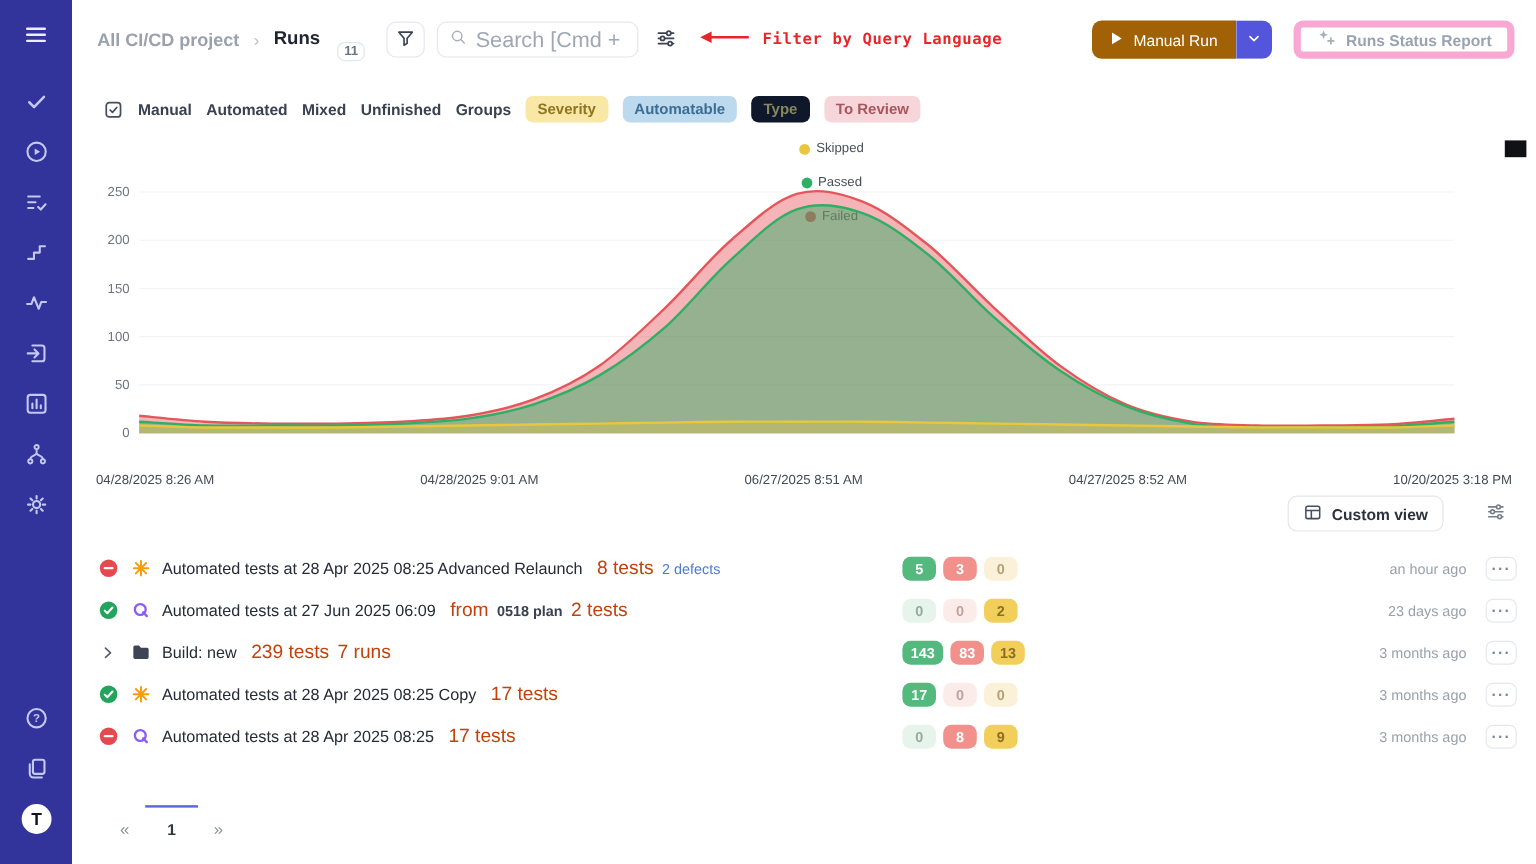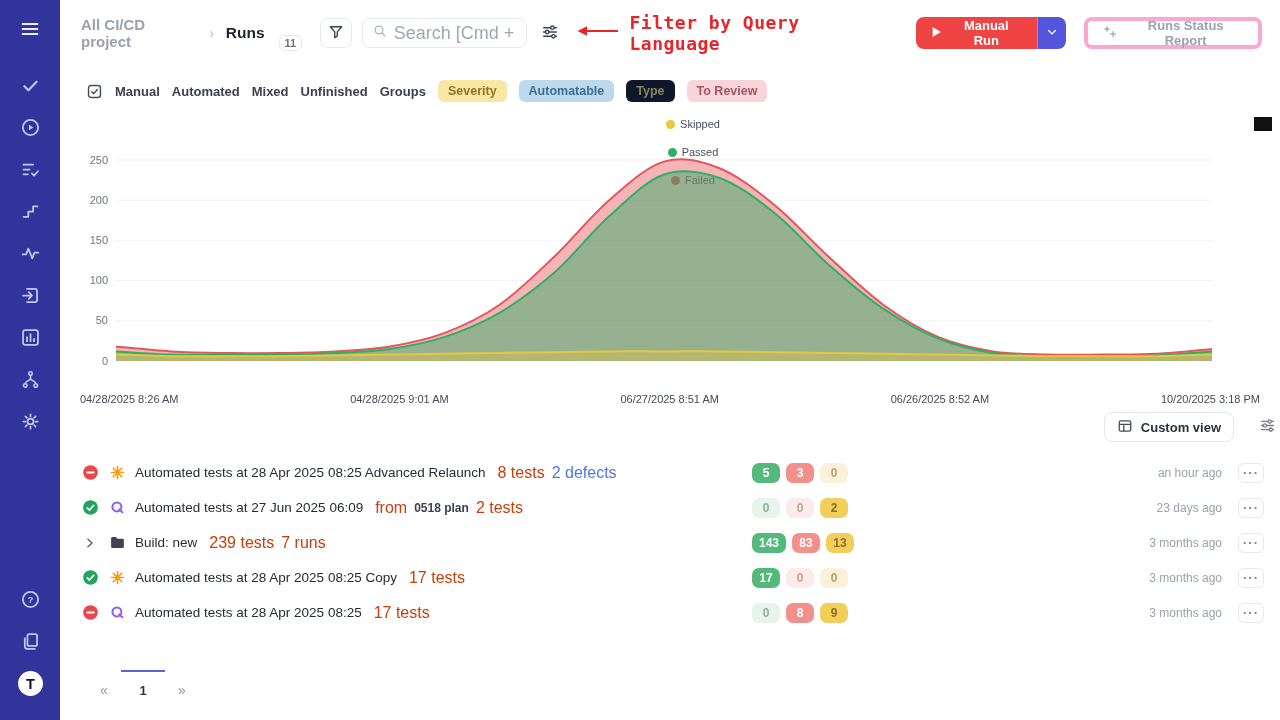--- a/index.html
+++ b/index.html
@@ -28,29 +28,29 @@
   .icon-btn { width:32px; height:30px; border:1px solid #e5e8ef; border-radius:8px; background:#fff;
     display:flex; align-items:center; justify-content:center; cursor:pointer; }
   .search-box { width:168px; height:30px; border:1px solid #e5e8ef; border-radius:8px;
     display:flex; align-items:center; padding:0 10px; gap:7px; background:#fff; }
   .search-box input { border:none; outline:none; font-size:18px; color:#ef4444; width:100%;
     font-family:"Liberation Sans",sans-serif; background:transparent; }
   .search-box input::placeholder { color:#a0a7b4; }
   .ql-btn { width:26px; height:30px; display:flex; align-items:center; justify-content:center;
     cursor:pointer; background:transparent; border:none; }
   .annotation { display:flex; align-items:center; gap:9px; margin-left:2px; }
-  .annotation-text { font-family:"DejaVu Sans Mono", monospace; font-size:18px; font-weight:700;
+  .annotation-text { font-family:"DejaVu Sans Mono", monospace; font-size:13px; font-weight:700;
     color:#e8262a; letter-spacing:0.5px; }
   .spacer { flex:1; }
   .split-btn { display:flex; cursor:pointer; }
-  .mr-main { display:flex; align-items:center; gap:9px; background:#ef4444; color:#fff; height:32px;
-    padding:0 15px; border-radius:8px 0 0 8px; font-size:13px; font-weight:700; border:none; cursor:pointer; }
+  .mr-main { display:flex; align-items:center; gap:9px; background:#a16207; color:#fff; height:32px;
+    padding:0 15px; border-radius:8px 0 0 8px; font-size:13px; font-weight:400; border:none; cursor:pointer; }
   .mr-caret { width:30px; height:32px; background:#5356dd; border:none; border-left:1px solid rgba(255,255,255,0.35);
     border-radius:0 8px 8px 0; display:flex; align-items:center; justify-content:center; cursor:pointer; }
-  .report-btn { height:32px; border:4px solid #f9a8d4; border-radius:8px; padding:0 13px;
+  .report-btn { height:32px; border:6px solid #f9a8d4; border-radius:8px; padding:0 13px;
     display:flex; align-items:center; gap:8px; color:#9aa3b2; font-size:13px; font-weight:600;
     background:#fff; margin-left:8px; cursor:pointer; }
 
   
   .tabs-row { height:38px; margin-top:6px; display:flex; align-items:center; padding-left:25px; gap:12px; }
   .tab { font-size:13px; color:#3a4150; font-weight:600; cursor:pointer; }
   .chip { padding:4px 10px; border-radius:6px; font-size:12.5px; font-weight:600; cursor:pointer; }
 
   
   .chart-section { margin-top:8px; position:relative; }
@@ -58,34 +58,34 @@
   .legend-item { display:flex; align-items:center; gap:5px; cursor:pointer; }
   .legend-dot { width:9px; height:9px; border-radius:50%; }
   .legend-label { font-size:11px; color:#4a4f5a; }
   .chart-svg-wrap { margin:8px 8px 0 20px; }
   .x-labels { margin-left:20px; width:1180px; display:flex; justify-content:space-between;
     font-size:11px; color:#40465:2px; color:#444a56; margin-top:3px; }
   .x-labels span { white-space:nowrap;margin-top:16px; }
 
   
   .custom-view-row { height:44px; display:flex; align-items:center; justify-content:flex-end;
-    padding-right:0; gap:20px; }
+    padding-right:21px; gap:30px; }
   .custom-view-btn { height:30px; border:1px solid #e3e6ec; border-radius:8px; padding:0 12px;
     display:flex; align-items:center; gap:8px; font-size:13px; color:#2c313c; font-weight:600;
     background:#fff; cursor:pointer; }
 
   
   .runs-list { padding:6px 16px 0 21px; }
   .run-row { height:35px; display:flex; align-items:center; cursor:pointer; border-radius:8px; }
   .row-main { flex:0 0 671px; display:flex; align-items:center; gap:9px; overflow:hidden; }
   .slot-ic { width:18px; height:18px; display:flex; align-items:center; justify-content:center; flex-shrink:0; }
   .run-title { font-size:13.5px; color:#262b36; font-weight:500; white-space:nowrap; }
   .run-meta { display:flex; align-items:center; gap:7px; margin-left:3px; white-space:nowrap; }
   .meta-plain { font-size:16px; color:#c2410c; }
-  .meta-link { font-size:16px; color:#4c79d9; font-weight:500; cursor:pointer;text-align:center; }
+  .meta-link { font-size:12px; color:#4c79d9; font-weight:500; cursor:pointer;text-align:center; }
   .meta-bold { font-size:12px; color:#3a4150; font-weight:700; }
   .badges { display:flex; gap:6px; width:130px; }
   .badge { min-width:28px; padding:3px 7px; border-radius:7px; font-size:12px; font-weight:700;
     text-align:center; }
   .tone-green-solid { background:#53b97c; color:#fff; }
   .tone-red-solid   { background:#f2918c; color:#fff; }
   .tone-yellow-solid{ background:#f2cf5b; color:#8c6d22; }
   .tone-green-pale  { background:#e6f4eb; color:#93ab9c; }
   .tone-red-pale    { background:#fbecea; color:#c0a19e; }
   .tone-yellow-pale { background:#faf1d8; color:#b3a077; }
@@ -304,21 +304,21 @@
             <path d="M36.0,205.4C45.1,205.9,72.5,208.0,90.8,208.6C109.1,209.1,127.3,208.6,145.6,208.6C163.9,208.6,182.1,208.8,200.4,208.6C218.7,208.3,236.9,207.9,255.2,207.0C273.5,206.0,291.7,205.6,310.0,202.9C328.3,200.3,346.5,196.9,364.8,190.9C383.1,184.8,401.3,177.5,419.6,166.8C437.9,156.0,456.1,142.6,474.4,126.6C492.7,110.5,510.9,86.6,529.2,70.3C547.5,53.9,565.7,34.9,584.0,28.5C602.3,22.0,620.5,25.4,638.8,31.7C657.1,38.0,675.3,51.8,693.6,66.3C711.9,80.7,730.1,102.4,748.4,118.5C766.7,134.6,784.9,150.4,803.2,162.7C821.5,175.1,839.7,185.1,858.0,192.5C876.3,199.9,894.5,204.0,912.8,207.0C931.1,209.9,949.3,209.6,967.6,210.2C985.9,210.7,1004.1,210.3,1022.4,210.2C1040.7,210.0,1058.9,210.2,1077.2,209.4C1095.5,208.6,1122.9,206.0,1132.0,205.4L1132,215L36,215Z" fill="rgba(47,174,102,0.48)" stroke="none"></path>
             <path d="M36.0,205.4C45.1,205.9,72.5,208.0,90.8,208.6C109.1,209.1,127.3,208.6,145.6,208.6C163.9,208.6,182.1,208.8,200.4,208.6C218.7,208.3,236.9,207.9,255.2,207.0C273.5,206.0,291.7,205.6,310.0,202.9C328.3,200.3,346.5,196.9,364.8,190.9C383.1,184.8,401.3,177.5,419.6,166.8C437.9,156.0,456.1,142.6,474.4,126.6C492.7,110.5,510.9,86.6,529.2,70.3C547.5,53.9,565.7,34.9,584.0,28.5C602.3,22.0,620.5,25.4,638.8,31.7C657.1,38.0,675.3,51.8,693.6,66.3C711.9,80.7,730.1,102.4,748.4,118.5C766.7,134.6,784.9,150.4,803.2,162.7C821.5,175.1,839.7,185.1,858.0,192.5C876.3,199.9,894.5,204.0,912.8,207.0C931.1,209.9,949.3,209.6,967.6,210.2C985.9,210.7,1004.1,210.3,1022.4,210.2C1040.7,210.0,1058.9,210.2,1077.2,209.4C1095.5,208.6,1122.9,206.0,1132.0,205.4" fill="none" stroke="#2fae66" stroke-width="2"></path>
             <path d="M36.0,208.6C45.1,208.8,72.5,209.9,90.8,210.2C109.1,210.4,127.3,210.2,145.6,210.2C163.9,210.2,182.1,210.3,200.4,210.2C218.7,210.0,236.9,209.6,255.2,209.4C273.5,209.1,291.7,208.8,310.0,208.6C328.3,208.3,346.5,208.0,364.8,207.8C383.1,207.5,401.3,207.2,419.6,207.0C437.9,206.7,456.1,206.4,474.4,206.2C492.7,205.9,510.9,205.5,529.2,205.4C547.5,205.2,565.7,205.4,584.0,205.4C602.3,205.4,620.5,205.2,638.8,205.4C657.1,205.5,675.3,205.9,693.6,206.2C711.9,206.4,730.1,206.7,748.4,207.0C766.7,207.2,784.9,207.5,803.2,207.8C821.5,208.0,839.7,208.3,858.0,208.6C876.3,208.8,894.5,209.1,912.8,209.4C931.1,209.6,949.3,210.0,967.6,210.2C985.9,210.3,1004.1,210.2,1022.4,210.2C1040.7,210.2,1058.9,210.4,1077.2,210.2C1095.5,209.9,1122.9,208.8,1132.0,208.6L1132,215L36,215Z" fill="rgba(233,198,59,0.35)" stroke="none"></path>
             <path d="M36.0,208.6C45.1,208.8,72.5,209.9,90.8,210.2C109.1,210.4,127.3,210.2,145.6,210.2C163.9,210.2,182.1,210.3,200.4,210.2C218.7,210.0,236.9,209.6,255.2,209.4C273.5,209.1,291.7,208.8,310.0,208.6C328.3,208.3,346.5,208.0,364.8,207.8C383.1,207.5,401.3,207.2,419.6,207.0C437.9,206.7,456.1,206.4,474.4,206.2C492.7,205.9,510.9,205.5,529.2,205.4C547.5,205.2,565.7,205.4,584.0,205.4C602.3,205.4,620.5,205.2,638.8,205.4C657.1,205.5,675.3,205.9,693.6,206.2C711.9,206.4,730.1,206.7,748.4,207.0C766.7,207.2,784.9,207.5,803.2,207.8C821.5,208.0,839.7,208.3,858.0,208.6C876.3,208.8,894.5,209.1,912.8,209.4C931.1,209.6,949.3,210.0,967.6,210.2C985.9,210.3,1004.1,210.2,1022.4,210.2C1040.7,210.2,1058.9,210.4,1077.2,210.2C1095.5,209.9,1122.9,208.8,1132.0,208.6" fill="none" stroke="#e9c63b" stroke-width="2"></path>
           </svg>
       </div>
       <div class="x-labels">
           <span>04/28/2025 8:26 AM</span>
           <span>04/28/2025 9:01 AM</span>
           <span>06/27/2025 8:51 AM</span>
-          <span>06/26/2025 8:52 AM</span>
+          <span>04/27/2025 8:52 AM</span>
           <span>10/20/2025 3:18 PM</span>
         </div>
     </section>
 
     <div class="custom-view-row">
       <button class="custom-view-btn">
         <span><svg width="16" height="16" viewBox="0 0 20 20">
               <rect x="2.8" y="3.5" width="14.4" height="13" rx="2" stroke="#454d5e" stroke-width="1.6" fill="none"></rect>
               <path d="M2.8 8h14.4M8.5 8v8.5" stroke="#454d5e" stroke-width="1.6"></path>
             </svg></span>

